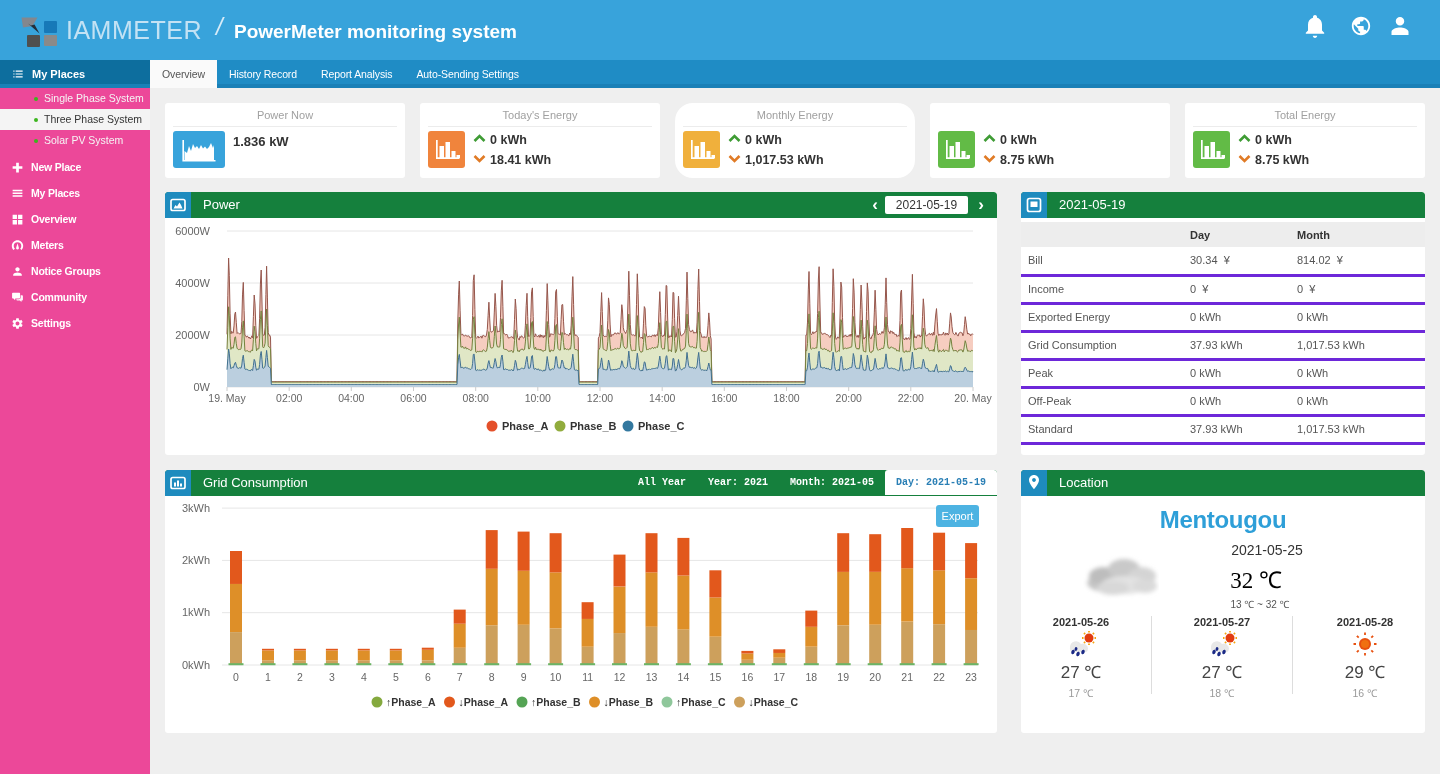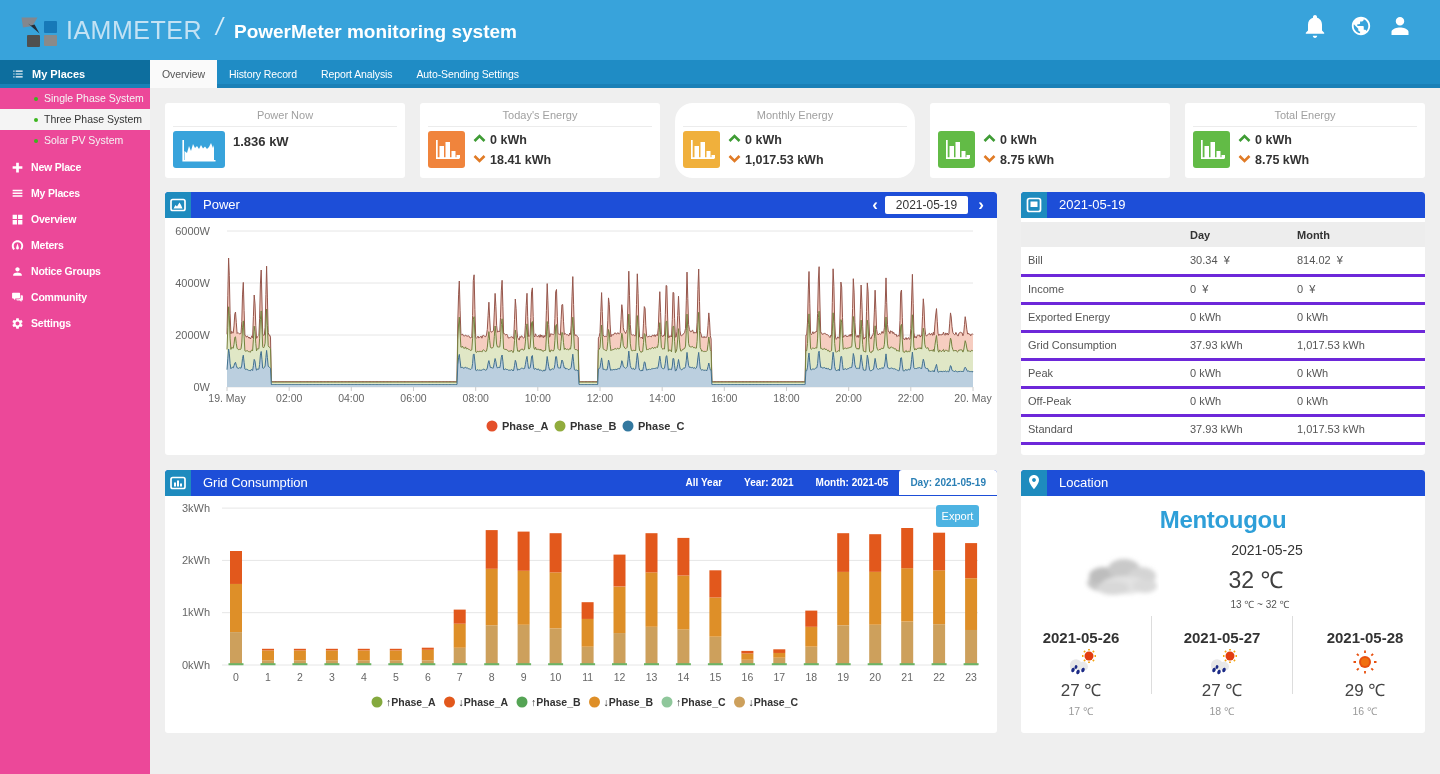--- a/index.html
+++ b/index.html
@@ -35,38 +35,38 @@
 .card { position:absolute; top:15px; width:240px; height:75px; background:#fff; border-radius:3px; }
 .card .ct { text-align:center; font-size:11px; color:#a0a0a0; padding-top:6px; padding-bottom:5px; margin:0 8px; border-bottom:1px solid #ececec; }
 .card .icon { position:absolute; left:8px; top:28px; width:52px; height:37px; border-radius:3px; }
 .card .icon2 { position:absolute; left:8px; top:28px; width:37px; height:37px; border-radius:3px; }
 .card .val { position:absolute; left:68px; top:31px; font-size:13px; font-weight:bold; color:#333; }
 .card .l1 { position:absolute; left:53px; top:30px; font-size:12.5px; font-weight:bold; color:#333; }
 .card .l2 { position:absolute; left:53px; top:50px; font-size:12.5px; font-weight:bold; color:#333; }
 .arr { display:inline-block; margin-right:4px; vertical-align:1px; }
 
 .panel { position:absolute; background:#fff; border-radius:3px; }
-.phead { position:relative; height:26px; background:#1d4ed8; border-radius:3px 3px 0 0; color:#fff; font-size:13px; line-height:26px; }
+.phead { position:relative; height:26px; background:#15803d; border-radius:3px 3px 0 0; color:#fff; font-size:13px; line-height:26px; }
 .phead .pic { position:absolute; left:0; top:0; width:26px; height:26px; background:#1e8bbe; border-radius:3px 0 0 0; }
 .phead .pt { position:absolute; left:38px; top:0; }
 
 .dtable { width:100%; border-collapse:collapse; font-size:11px; table-layout:fixed; }
 .dtable th,.dtable td { box-sizing:border-box; }
 .dtable th { background:#ededed; color:#333; text-align:left; font-weight:bold; height:25px; padding-left:0; }
 .dtable td { color:#555; height:28px; border-bottom:3px solid #6d28d9; }
 .dtable .c1 { padding-left:7px; width:169px; }
 .dtable .c2 { width:107px; }
 
-.gtabs { position:absolute; right:0; top:0; height:25px; display:flex; }
+.gtabs { position:absolute; right:0; top:0; height:25px; display:flex;font-family:Liberation Mono, monospace; }
 .gtab { height:25px; line-height:25px; padding:0 11px; color:#fff; font-size:10px; font-weight:bold; }
 .gtab.active { background:#fff; color:#2a7fb5; border-radius:3px 3px 0 0; }
 .exportbtn { position:absolute; right:18px; top:35px; width:43px; height:22px; background:#4db3e2; color:#fff; font-size:11px; text-align:center; line-height:22px; border-radius:3px; }
 
 .fc { position:absolute; text-align:center; }
-.fc .fdate { font-size:15px; font-weight:bold; color:#333;margin-top:13px; }
+.fc .fdate { font-size:11px; font-weight:bold; color:#333; }
 .fc .ftmp { font-size:17px; color:#444; }
 .fc .ftmp2 { font-size:10.5px; color:#999; margin-top:3px; }
 </style>
 </head>
 <body>
 <div class="tophdr">
   <div class="logosq">
     <svg width="21" height="19" viewBox="0 0 21 19" style="position:absolute;left:0px;top:0px;">
         <path d="M0.5 1.5 L16.5 1.5 L11.5 10 L2 11.5 Z" fill="#83878e"></path>
         <path d="M7 7.5 L18.5 17.5 L13.5 8.5 L10 9.5 Z" fill="#222e3c"></path>
@@ -504,21 +504,21 @@
         <ellipse cx="37" cy="28" rx="33" ry="11" fill="#c6c6c6"></ellipse>
         <ellipse cx="20" cy="21" rx="14" ry="9" fill="#bdbdbd"></ellipse>
         <ellipse cx="41" cy="14" rx="16" ry="10" fill="#c9c9c9"></ellipse>
         <ellipse cx="59" cy="21" rx="14" ry="9" fill="#d4d4d4"></ellipse>
         <ellipse cx="42" cy="30" rx="24" ry="9" fill="#e2e2e2"></ellipse>
         <ellipse cx="62" cy="31" rx="12" ry="7" fill="#dadada"></ellipse>
         <ellipse cx="30" cy="33" rx="16" ry="7" fill="#d8d8d8"></ellipse>
       </g>
     </svg>
     <div style="position:absolute; left:166px; top:72px; width:160px; text-align:center; font-size:14px; color:#333;">2021-05-25</div>
-    <div style="position:absolute; left:155px; top:93px; width:160px; text-align:center; font-size:23px; color:#404040;">32 ℃</div>
+    <div style="position:absolute; left:155px; top:93px; width:160px; text-align:center; font-size:23px; color:#000000;font-family:Liberation Serif, serif;">32 ℃</div>
     <div style="position:absolute; left:149px; top:127px; width:180px; text-align:center; font-size:10px; color:#555;">13 ℃ ~ 32 ℃</div>
     <div style="position:absolute; left:130px; top:146px; width:1px; height:78px; background:#ddd;"></div>
     <div style="position:absolute; left:271px; top:146px; width:1px; height:78px; background:#ddd;"></div>
     <div class="fc" style="left:0px; top:146px; width:120px;">
       <div class="fdate">2021-05-26</div>
       <div style="height:32px; padding-top:3px;"><svg width="34" height="26" viewBox="0 0 34 26">
             <circle cx="25" cy="7" r="4.5" fill="#e23c10"></circle>
             <g stroke="#f5a410" stroke-width="1.8">
               <line x1="25" y1="0" x2="25" y2="1.5"></line>
               <line x1="25" y1="12.5" x2="25" y2="14"></line>

